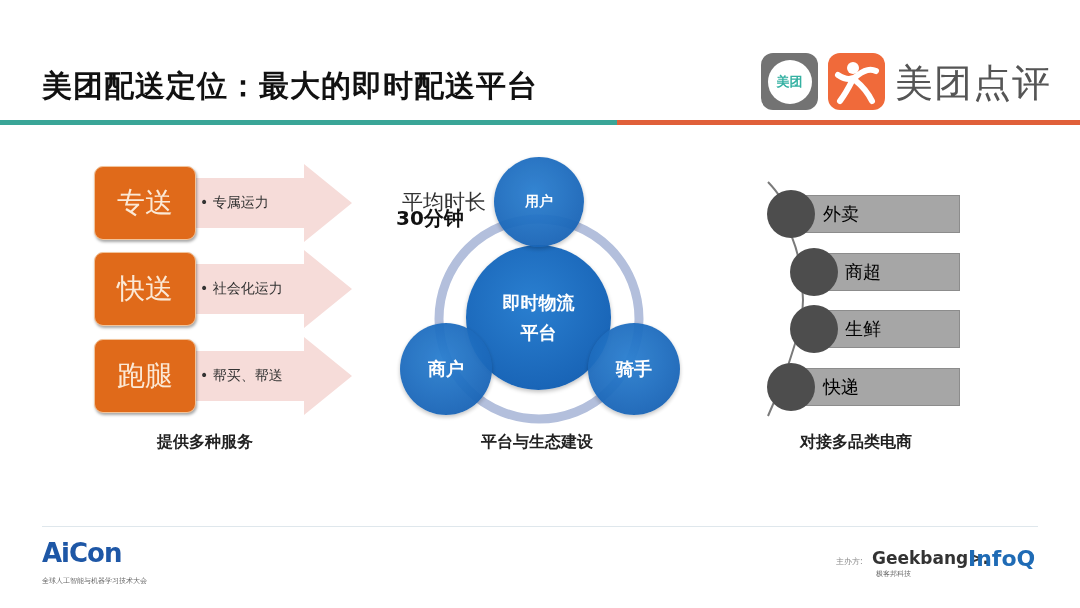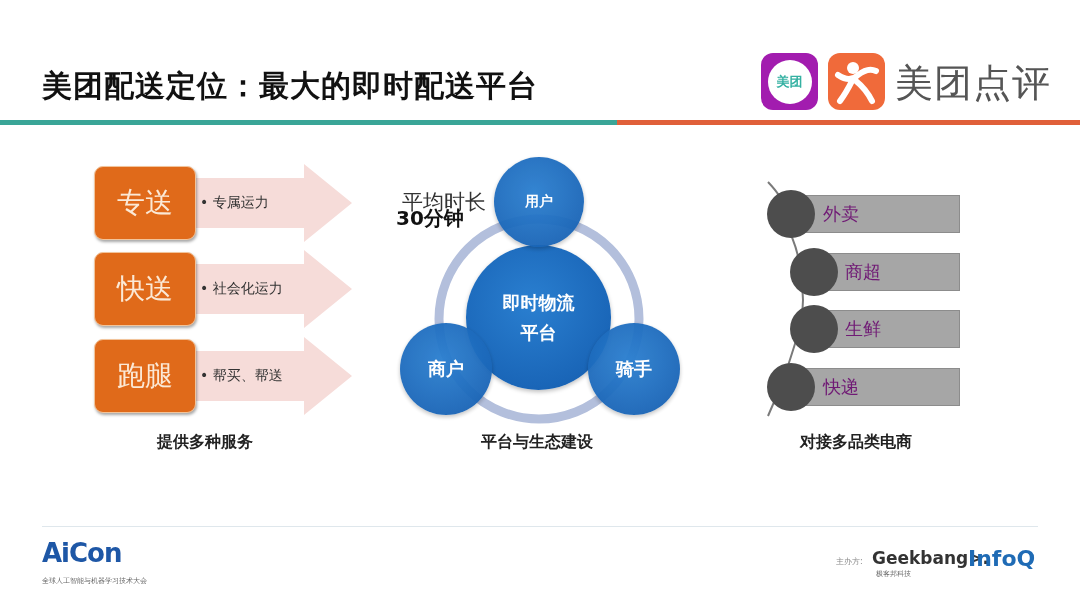--- a/index.html
+++ b/index.html
@@ -3,21 +3,21 @@
 <meta charset="utf-8">
 <style>
   * { box-sizing: border-box; margin: 0; padding: 0; }
   html, body { width: 1080px; height: 608px; background: #ffffff; overflow: hidden; }
   body { position: relative; font-family: "DejaVu Sans", "Liberation Sans", sans-serif; color: #222; }
 
   .title { position: absolute; left: 42px; top: 66px; font-size: 30px; font-weight: bold; color: #111; letter-spacing: 1px; }
   .rule-left { position: absolute; left: 0; top: 120px; width: 617px; height: 5px; background: #3aa597; }
   .rule-right { position: absolute; left: 617px; top: 120px; width: 463px; height: 5px; background: #e0603a; }
 
-  .logo-mt { position: absolute; left: 761px; top: 53px; width: 57px; height: 57px; border-radius: 12px; background: #a21caf; display: flex; align-items: center; justify-content: center; }
+  .logo-mt { position: absolute; left: 761px; top: 53px; width: 57px; height: 57px; border-radius: 12px; background: #737373; display: flex; align-items: center; justify-content: center; }
   .logo-mt .inner { width: 44px; height: 44px; border-radius: 50%; background: #fff; color: #34b1a2; font-size: 13px; font-weight: bold; display: flex; align-items: center; justify-content: center; }
   .logo-dp { position: absolute; left: 828px; top: 53px; width: 57px; height: 57px; border-radius: 12px; background: #f06a3a; }
   .logo-text { position: absolute; left: 895px; top: 58px; font-size: 38px; color: #555; letter-spacing: 1px; }
 
   
   .svc-row { position: absolute; left: 94px; width: 260px; height: 78px; }
   .svc-arrow { position: absolute; left: 60px; top: 0; width: 200px; height: 78px; }
   .svc-box { position: absolute; left: 0; top: 2px; width: 102px; height: 74px; background: #e06a1a; border-radius: 9px; box-shadow: 1px 2px 3px rgba(0,0,0,0.35); color: #fbe9d6; font-size: 28px; display: flex; align-items: center; justify-content: center; border: 1px solid #f2c49b; }
   .svc-note { position: absolute; left: 106px; top: 30px; font-size: 14px; color: #333; }
   .caption { position: absolute; font-size: 16px; font-weight: bold; color: #222; }
@@ -26,21 +26,21 @@
   .avg-label { position: absolute; left: 402px; top: 188px; font-size: 21px; color: #333; }
   .avg-value { position: absolute; left: 396px; top: 205px; font-size: 20px; font-weight: bold; color: #111; }
   .circle { position: absolute; border-radius: 50%; color: #fff; font-weight: bold; display: flex; align-items: center; justify-content: center; text-align: center;
             background: radial-gradient(circle at 45% 40%, #2a7fd0 0%, #1a66b8 70%, #1559a6 100%); box-shadow: 0 2px 4px rgba(0,0,0,0.25); }
   .c-center { left: 466px; top: 245px; width: 145px; height: 145px; font-size: 18px; line-height: 30px; }
   .c-user { left: 494px; top: 157px; width: 90px; height: 90px; font-size: 14px; opacity: 0.95; }
   .c-merchant { left: 400px; top: 323px; width: 92px; height: 92px; font-size: 18px; opacity: 0.95; }
   .c-rider { left: 588px; top: 323px; width: 92px; height: 92px; font-size: 18px; opacity: 0.95; }
 
   
-  .cat-bar { position: absolute; height: 38px; background: #a6a6a6; border: 1px solid #8c8c8c; color: #701a75; font-size: 18px; line-height: 36px; }
+  .cat-bar { position: absolute; height: 38px; background: #a6a6a6; border: 1px solid #8c8c8c; color: #000000; font-size: 18px; line-height: 36px; }
   .cat-dot { position: absolute; width: 48px; height: 48px; border-radius: 50%; background: #4d4d4d; }
 
   .footer-rule { position: absolute; left: 42px; top: 526px; width: 996px; height: 1px; background: #dfe7ec; }
   .aicon { position: absolute; left: 42px; top: 538px; font-size: 26px; font-weight: bold; color: #1e57a6; letter-spacing: -1px; }
   .aicon-sub { position: absolute; left: 42px; top: 576px; font-size: 7px; color: #666; }
   .host-label { position: absolute; left: 836px; top: 556px; font-size: 8px; color: #888; }
   .geek { position: absolute; left: 872px; top: 548px; font-size: 17px; font-weight: bold; color: #333; }
   .geek-sub { position: absolute; left: 876px; top: 569px; font-size: 7px; color: #666; }
   .infoq { position: absolute; left: 968px; top: 546px; font-size: 22px; font-weight: bold; color: #1f6bb5; }
 </style>

